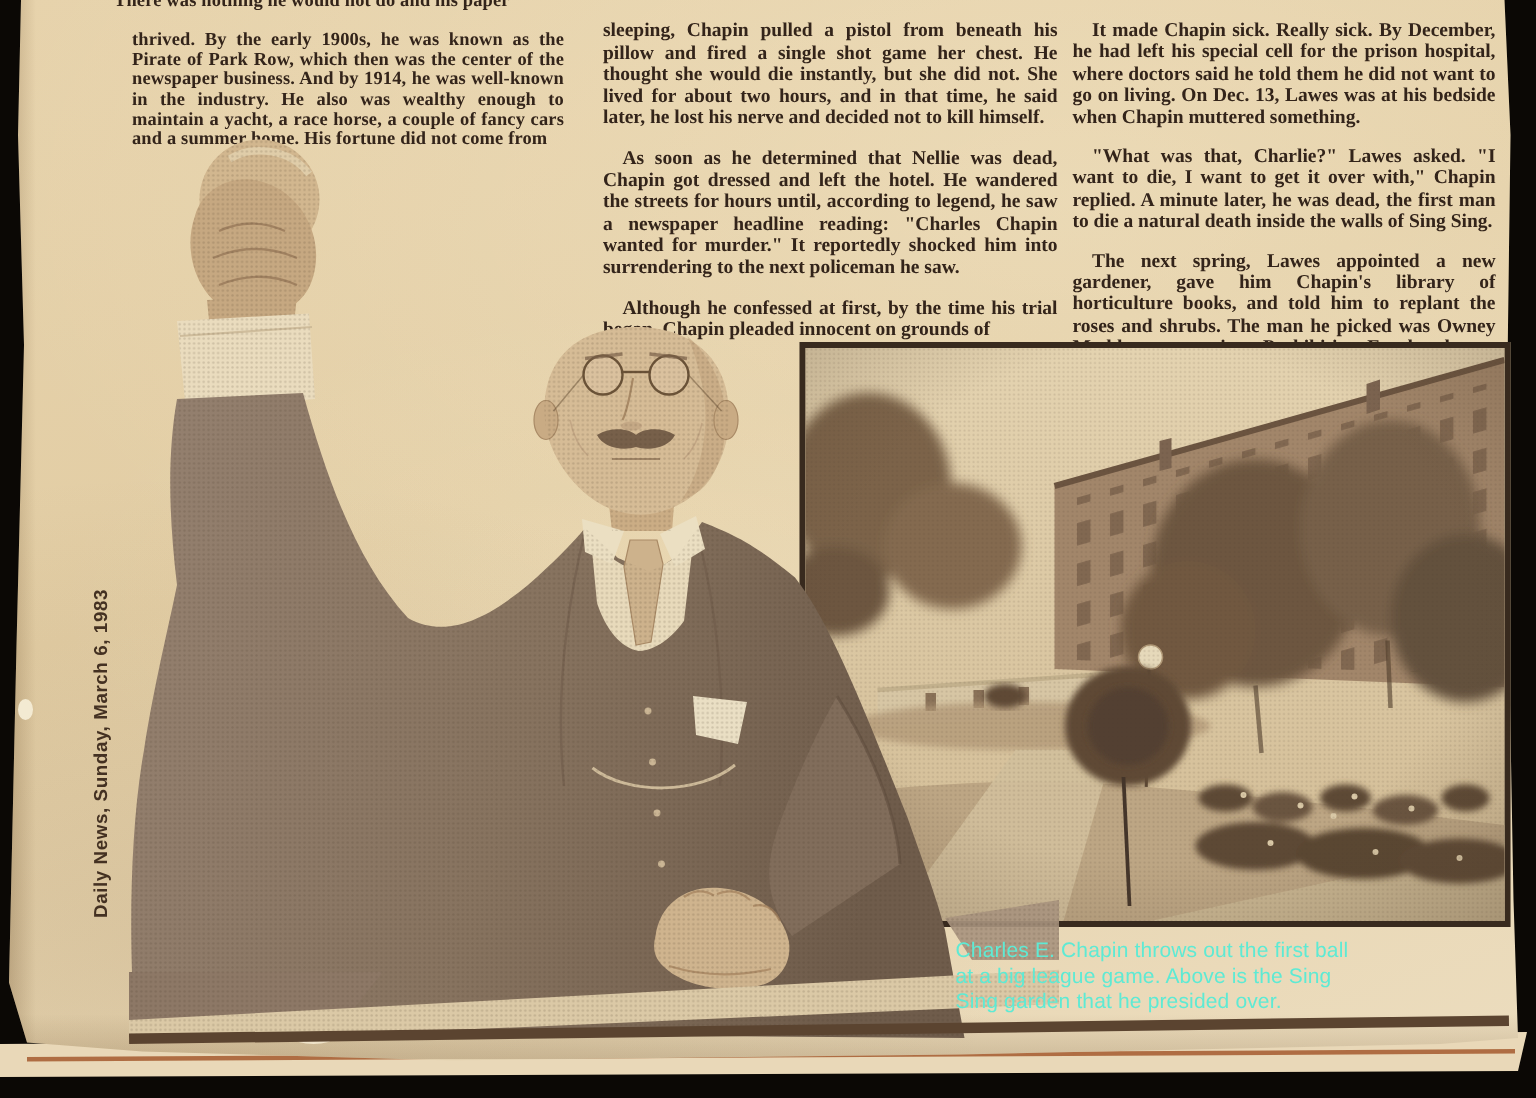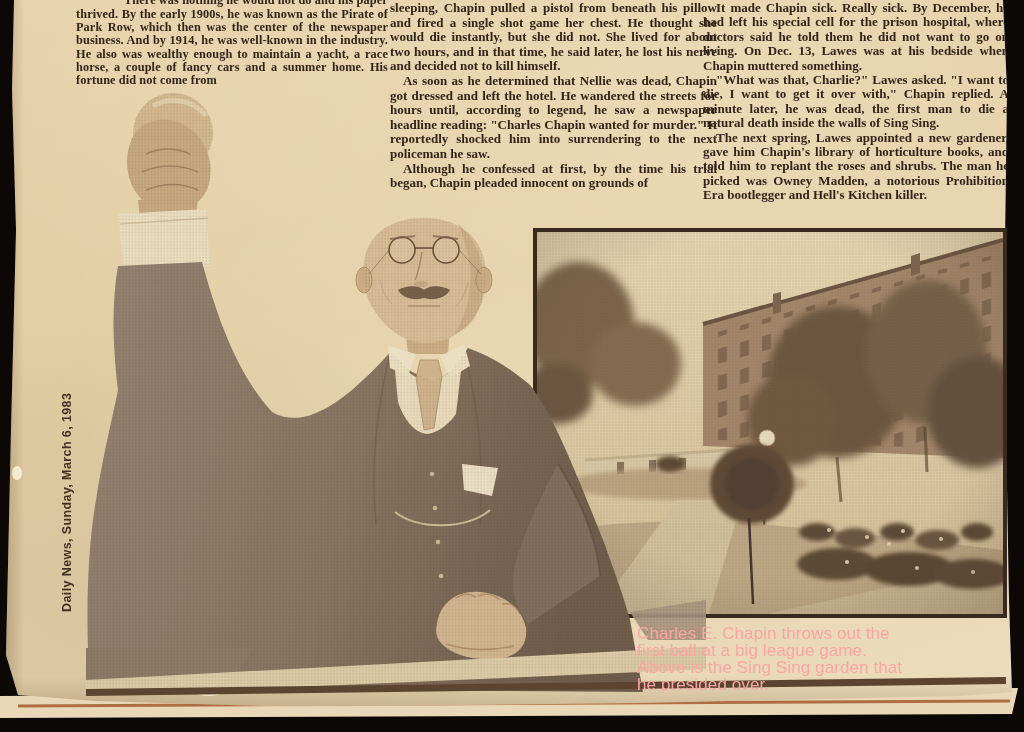--- a/index.html
+++ b/index.html
@@ -19,45 +19,45 @@
       linear-gradient(163deg,#e7d3ac 0%,#e2cda4 42%,#e9d8b6 78%,#ecddbf 100%);
     clip-path:polygon(14px 0px,1003px 0px,1007px 90px,1004px 320px,1009px 600px,1012px 692px,
       960px 696px,640px 703px,300px 707px,95px 701px,18px 695px,6px 655px,11px 430px,16px 230px,12px 90px);}
   .paper-shade-left{position:absolute;left:4px;top:0;width:20px;height:100%;
       background:linear-gradient(90deg,rgba(95,65,30,.28),rgba(95,65,30,0));}
   .paper-shade-bottom{position:absolute;left:0;top:676px;width:100%;height:30px;
       background:linear-gradient(0deg,rgba(95,65,30,.20),rgba(95,65,30,0));}
   .stain{position:absolute;border-radius:50%;}
   
   .np{position:absolute;color:#33241a;font-weight:700;}
-  .np p{margin:0;text-align:justify;}
+  .np p{margin:12px;text-align:justify;}
   .np p.ind{text-indent:13px;}
   .col1{left:76px;top:0;width:312px;font-size:12.3px;line-height:13.2px;letter-spacing:.1px;}
   .col2{left:390px;top:1px;width:327px;font-size:13px;line-height:14.6px;}
   .col3{left:703px;top:1px;width:306px;font-size:13px;line-height:14.4px;}
-  .frag{height:8px;overflow:hidden;margin-left:48px;}
+  .frag{height:8px;overflow:hidden;}
   .frag span{display:block;transform:translateY(-6px);}
   
   .vdate{position:absolute;left:60px;top:394px;height:218px;width:24px;
       writing-mode:vertical-rl;transform:rotate(180deg);
       font-family:"Liberation Sans",sans-serif;font-size:12.5px;font-weight:700;
       color:#443122;letter-spacing:.4px;white-space:nowrap;}
   
   .inset{position:absolute;left:533px;top:228px;width:474px;height:390px;
       border:4px solid #382a1e;box-sizing:border-box;background:#d8c6a2;z-index:4;}
   .inset svg{display:block;}
   
   .manphoto{position:absolute;left:58px;top:84px;width:648px;height:622px;z-index:5;}
   
   .rule{position:absolute;left:86px;top:683px;width:920px;height:7px;background:#5b4430;
       transform:rotate(-0.75deg);z-index:6;}
   
   .caption{position:absolute;left:637px;top:625px;width:276px;z-index:7;
-      font-family:"Liberation Sans",sans-serif;font-size:17px;line-height:17px;
-      color:#fca5a5;font-weight:400;letter-spacing:.1px;}
+      font-family:"Liberation Sans",sans-serif;font-size:14px;line-height:17px;
+      color:#5eead4;font-weight:400;letter-spacing:.1px;}
 </style>
 </head>
 <body>
 
 <div class="scene">
 
   <div class="under-sheet"></div>
   <div class="edge-line"></div>
 
   <div class="paper">

